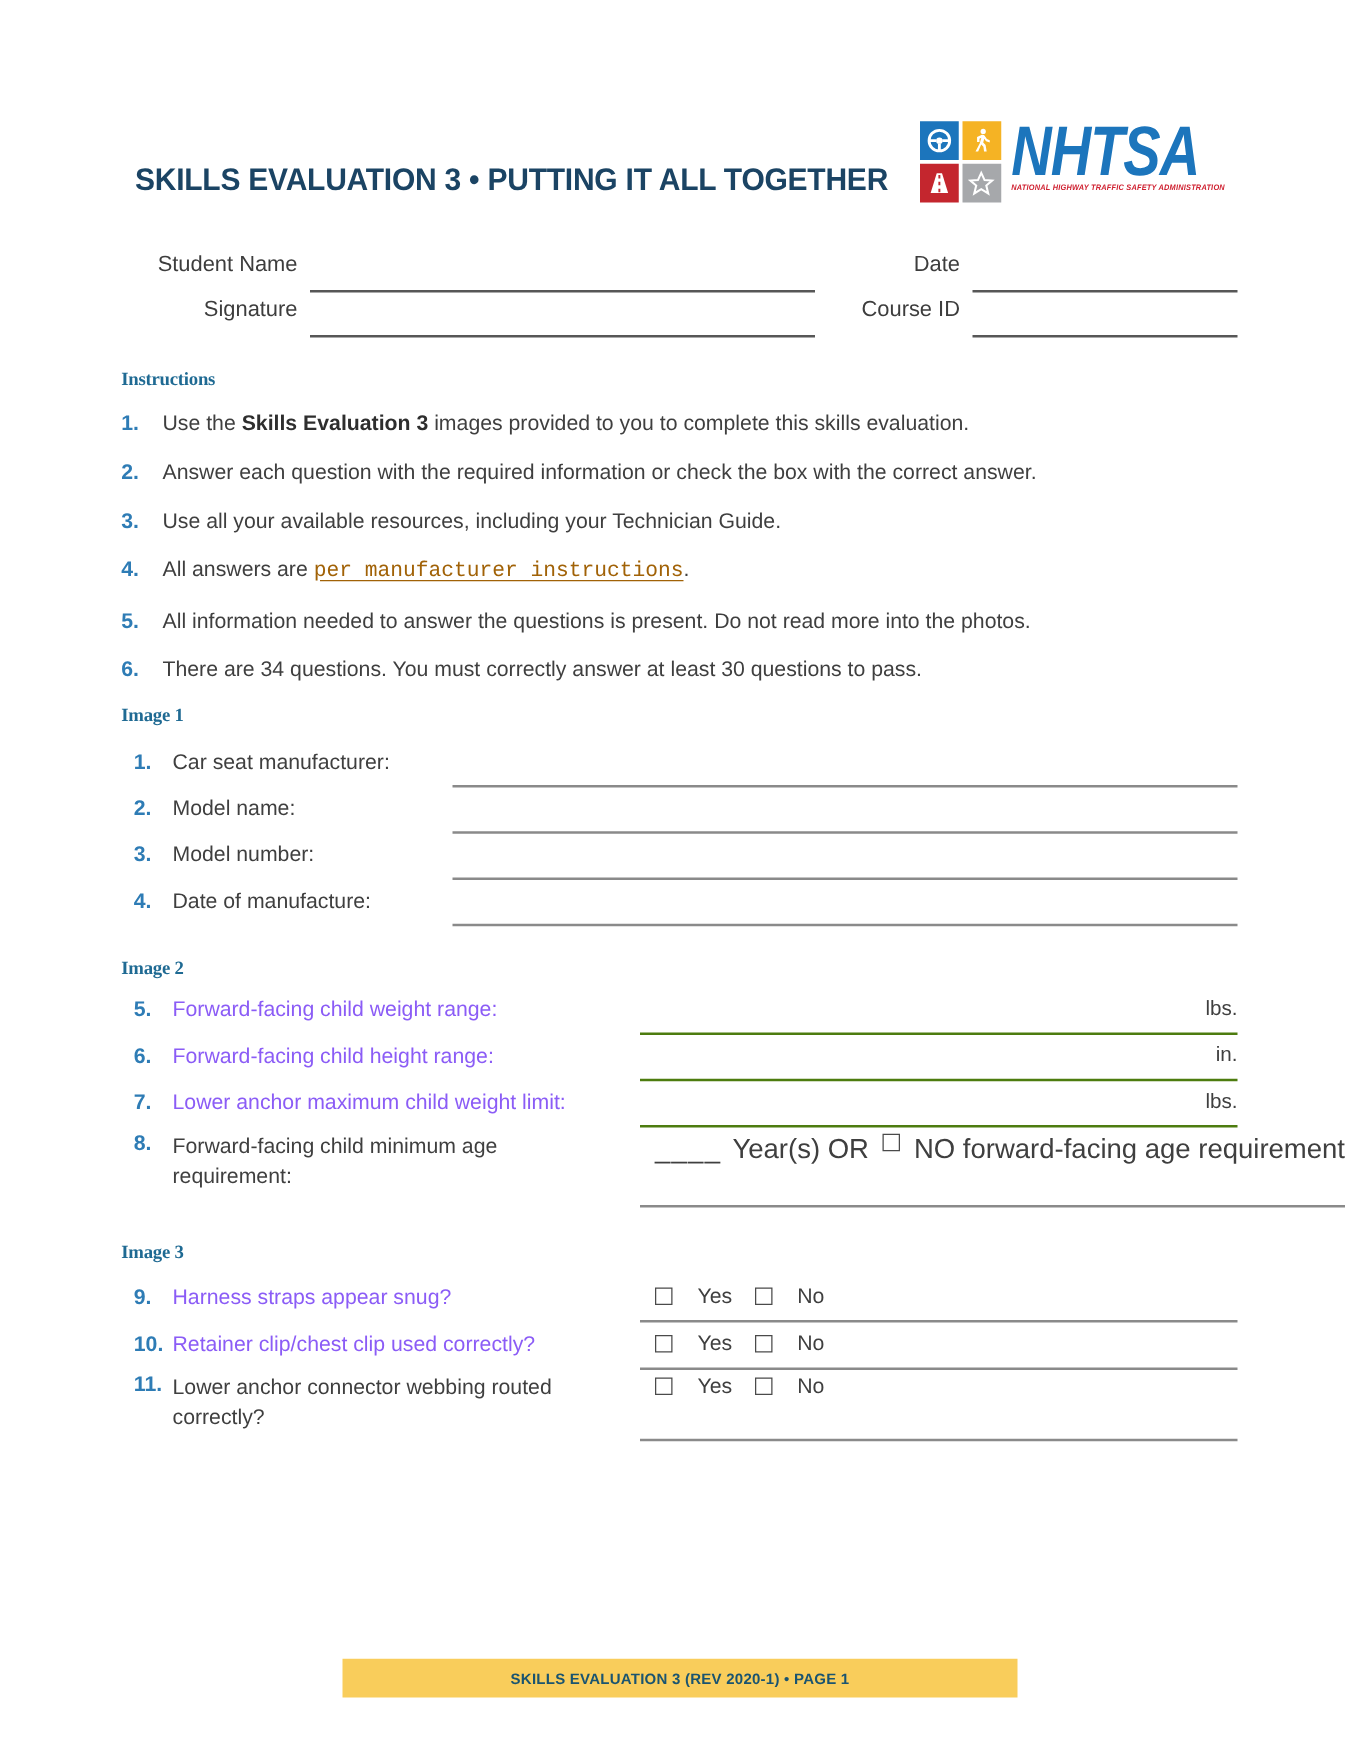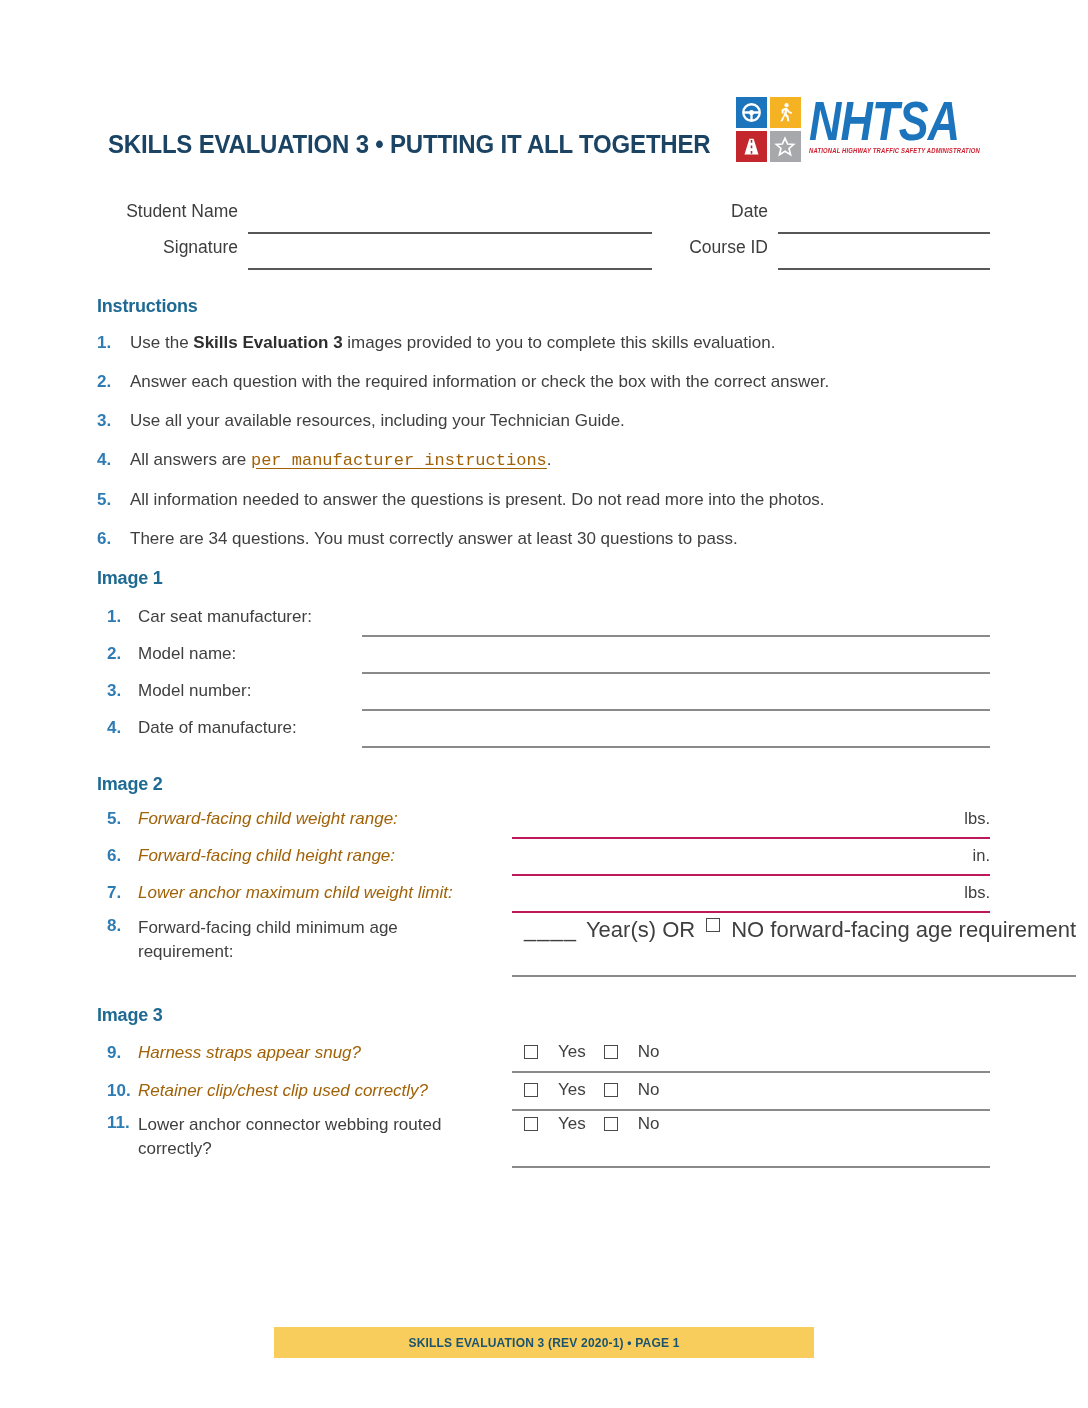--- a/index.html
+++ b/index.html
@@ -44,22 +44,23 @@
     display:grid; grid-template-columns:141px 404px 106px 212px; column-gap:10px;
   }
   .info-label {
     height:36px; display:flex; align-items:flex-end; justify-content:flex-end;
     padding-bottom:12px; font-size:17.5px; color:#3d3d3d; white-space:nowrap;
   }
   .info-line { height:36px; border-bottom:2px solid #575757; }
 
   
   .section-heading {
-    font-size:18px; font-weight:bold; color:var(--accent_heading,#1F6A93);
+    font-size:15px; font-weight:bold; color:var(--accent_heading,#1F6A93);
     letter-spacing:-0.2px;
+    font-family:Liberation Serif, serif;
   }
   .h-instructions { margin-top:26px; }
   .h-image1 { margin-top:14px; }
   .h-image2 { margin-top:26px; }
   .h-image3 { margin-top:28px; }
 
   
   .instr-list { margin-top:16px; }
   .instr-item { display:flex; margin-bottom:19px; font-size:17px; line-height:20px; }
   .instr-num { width:33px; flex:none; font-weight:bold; color:var(--accent_number,#2E7CB5); }
@@ -67,24 +68,24 @@
   .instr-text b { color:#2e2e2e; }
   .u-phrase { color:#a16207; text-decoration:underline; text-underline-offset:3px;font-family:Liberation Mono, monospace; }
 
   
   .q-rows1 { margin-top:11px; }
   .q-rows2 { margin-top:7px; }
   .q-rows3 { margin-top:9px; }
   .q-row { display:flex; padding-left:10px; height:37px; align-items:flex-end; font-size:17px; }
   .q-num { width:31px; flex:none; font-weight:bold; color:var(--accent_number,#2E7CB5); padding-bottom:10px; }
   .q-label { width:224px; flex:none; color:#3f3f3f; padding-bottom:10px; }
-  .q-label-w { width:374px; flex:none; color:#a16207; padding-bottom:10px;font-style:italic; }
+  .q-label-w { width:374px; flex:none; color:#8b5cf6; padding-bottom:10px; }
   .q-line { flex:1; border-bottom:2px solid #8a8a8a; }
   .q-answer-unit {
-    flex:1; border-bottom:2px solid #be185d; align-self:stretch;
+    flex:1; border-bottom:2px solid #4d7c0f; align-self:stretch;
     display:flex; align-items:flex-end; justify-content:flex-end;
     padding-bottom:9px; font-size:16.5px; color:#3f3f3f;
   }
   
   .q-row-tall { display:flex; padding-left:10px; height:64px; align-items:flex-start; font-size:17px; }
   .q-row-tall .q-num { padding-bottom:0; padding-top:3px; }
   .q-label-2line { width:374px; flex:none; color:#3f3f3f; line-height:24px; padding-top:3px; }
   .q-answer-free {
     flex:1; height:100%; border-bottom:2px solid #8a8a8a;
     display:flex; align-items:flex-start; gap:9px; padding:4px 0 0 12px;

